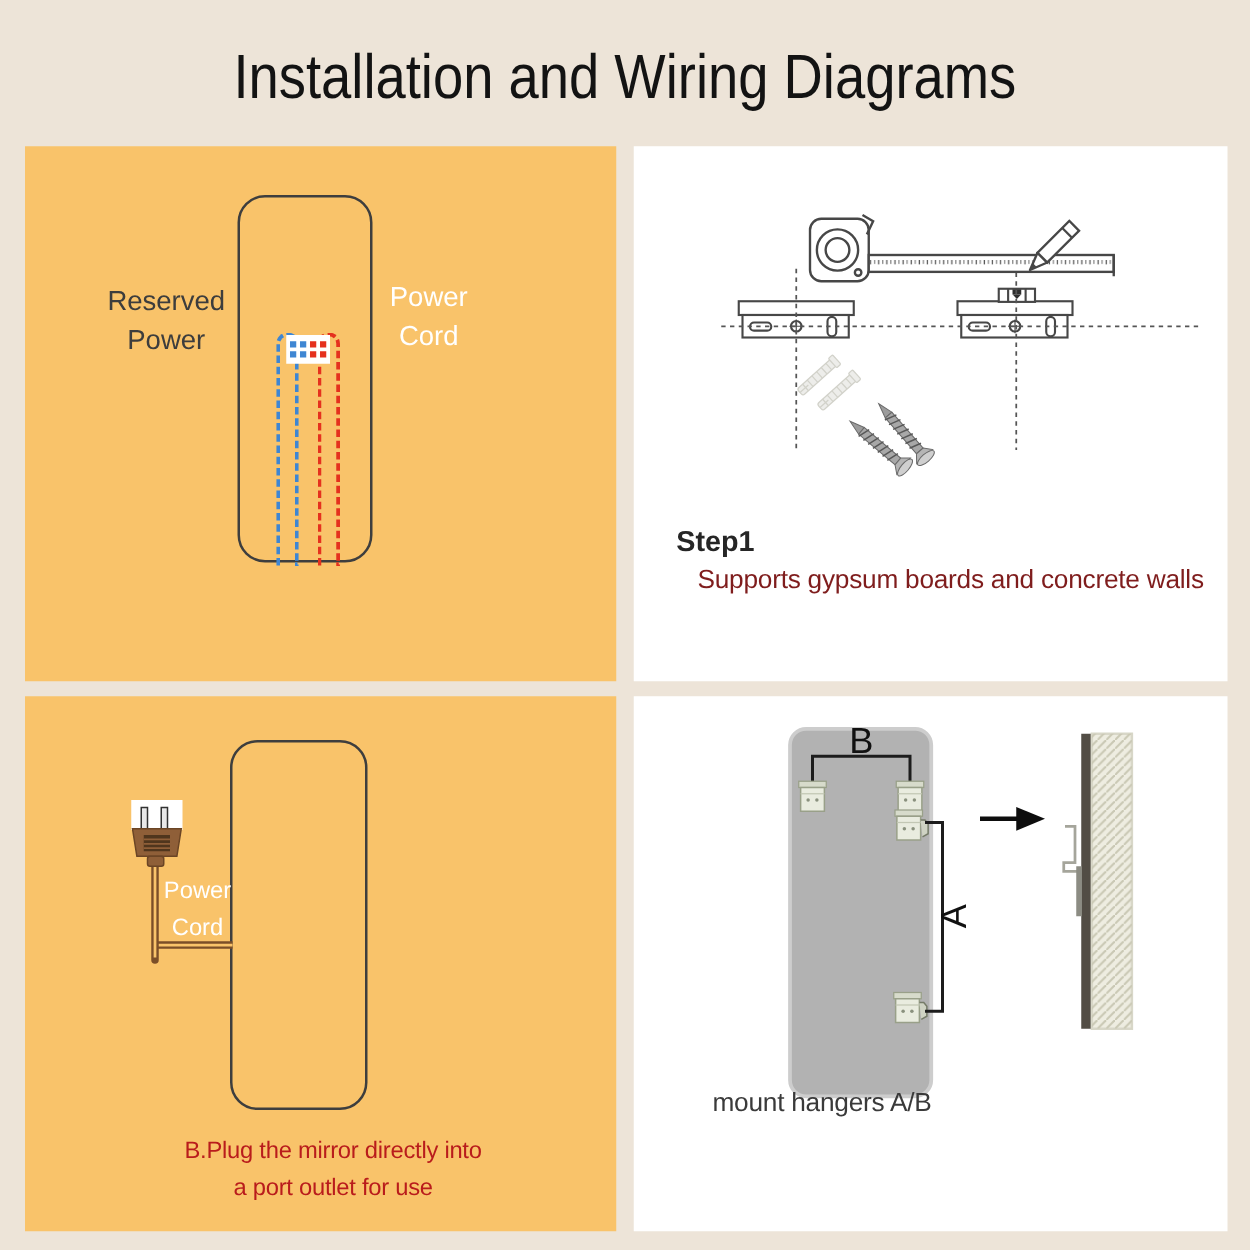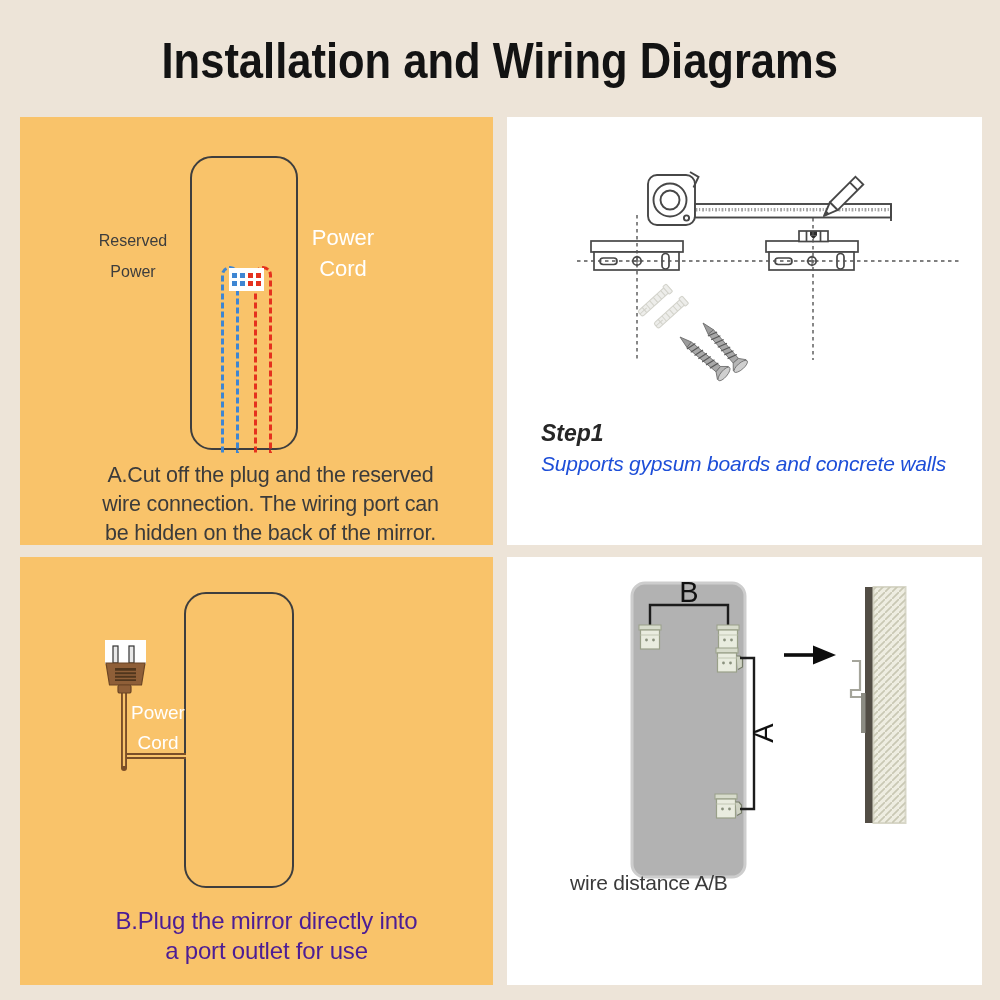--- a/index.html
+++ b/index.html
@@ -5,63 +5,63 @@
   html,body{margin:0;padding:0;}
   body{
     width:1000px;height:1000px;position:relative;
     background:#EDE4D8;
     font-family:"Liberation Sans", sans-serif;
     overflow:hidden;
   }
   .title{
     position:absolute;top:28px;left:0;width:1000px;height:70px;
     text-align:center;line-height:66px;
-    font-size:50px;font-weight:700;color:#131313;
+    font-size:50px;font-weight:400;color:#131313;
   }
   .title .inner{display:inline-block;transform:scaleX(0.87);transform-origin:center;letter-spacing:0px;}
 
   .panel{position:absolute;overflow:hidden;}
   #panelA{left:20px;top:117px;width:473px;height:428px;background:#F9C36A;}
-  #panelB{left:507px;top:117px;width:475px;height:428px;background:#FFFFFF;font-style:italic;}
+  #panelB{left:507px;top:117px;width:475px;height:428px;background:#FFFFFF;}
   #panelC{left:20px;top:557px;width:473px;height:428px;background:#F9C36A;}
   #panelD{left:507px;top:557px;width:475px;height:428px;background:#FFFFFF;}
 
   
   .mirrorA{position:absolute;left:170px;top:39px;width:104px;height:290px;
     border:2px solid #3E3E3E;border-radius:22px;}
   .loop{position:absolute;width:12px;height:184px;top:149px;border-radius:9px 9px 0 0;}
   .loop.blue{left:201px;border:3px dashed #3E86D3;border-bottom:none;}
   .loop.red{left:234px;border:3px dashed #E5311E;border-bottom:none;}
   .port{position:absolute;left:209px;top:151px;width:35px;height:23px;background:#fff;
     display:grid;grid-template-columns:repeat(4,5px);grid-template-rows:repeat(2,5px);
     gap:3px 3px;justify-content:center;align-content:center;}
   .port i{display:block;width:5px;height:5px;}
   .port i.b{background:#3E86D3}.port i.r{background:#E5311E}
   .labelA-left{position:absolute;left:38px;top:108px;width:150px;text-align:center;
-    font-size:16px;color:#3D3D3D;line-height:31px;}
+    font-size:22px;color:#3D3D3D;line-height:31px;}
   .labelA-right{position:absolute;left:248px;top:105px;width:150px;text-align:center;
     font-size:22px;color:#FFFFFF;line-height:31px;}
   .captionA{position:absolute;left:0;top:344px;width:100%;text-align:center;
     font-size:21.5px;color:#3B3B3B;line-height:29px;letter-spacing:-0.2px;transform:translateX(14px);}
 
   
   .stepText{position:absolute;font-size:21px;color:#3A3A3A;line-height:29.5px;letter-spacing:-0.2px;}
   #step1Text{left:34px;top:303px;}
   #step2Text{left:63px;top:311px;}
   .stepText .head{font-weight:700;font-size:23px;color:#262626;line-height:27px;margin-bottom:2px;letter-spacing:0;}
-  .stepText .red{color:#1d4ed8;}
+  .stepText .red{color:#7f1d1d;margin-left:17px;}
 
   
   .mirrorC{position:absolute;left:164px;top:35px;width:106px;height:292px;
     border:2px solid #3E3E3E;border-radius:22px;}
   .plugSvg{position:absolute;left:80px;top:80px;}
   .labelC{position:absolute;left:106px;top:141px;width:64px;text-align:center;
     font-size:19px;color:#FFFFFF;line-height:30px;}
   .captionC{position:absolute;left:0;top:349px;width:100%;text-align:center;
-    font-size:24px;color:#4c1d95;line-height:30px;letter-spacing:-0.2px;transform:translateX(10px);}
+    font-size:19px;color:#b91c1c;line-height:30px;letter-spacing:-0.2px;transform:translateX(10px);}
 
   
   .diag{position:absolute;left:0;top:0;}
   .dash{stroke:#555;stroke-width:1.4;stroke-dasharray:3.5 3.5;fill:none;}
   .outl{fill:#fff;stroke:#474747;stroke-width:1.7;}
   .outl2{fill:#fff;stroke:#474747;stroke-width:1.9;}
   .dimline{stroke:#1C1C1C;stroke-width:2.4;fill:none;}
   .dimtext{font-family:"Liberation Sans",sans-serif;font-size:29px;fill:#111;}
 </style>
 </head>
@@ -86,25 +86,20 @@
       <i class="r"></i>
   </div>
   <div class="labelA-left">
     <span style="display:block">Reserved</span>
     <span style="display:block">Power</span>
   </div>
   <div class="labelA-right">
     <span style="display:block">Power</span>
     <span style="display:block">Cord</span>
   </div>
-  <div class="captionA">
-    <span style="display:block">A.Cut off the plug and the reserved</span>
-    <span style="display:block">wire connection. The wiring port can</span>
-    <span style="display:block">be hidden on the back of the mirror.</span>
-  </div>
 </div>
 
 <div class="panel" id="panelB">
   <svg class="diag" width="475" height="428" viewBox="0 0 475 428">
     <defs>
       <pattern id="ticks" width="6.5" height="13" patternUnits="userSpaceOnUse">
         <path d="M1,0 V5" stroke="#555" stroke-width="1"></path>
         <path d="M4.2,0 V3.2" stroke="#6a6a6a" stroke-width="0.8"></path>
       </pattern>
     </defs>
@@ -284,15 +279,15 @@
       <rect x="366.5" y="30" width="32" height="236" fill="#EEEDE1" stroke="#D8D7C8" stroke-width="2"></rect>
       <rect x="366.5" y="30" width="32" height="236" fill="url(#hatch)"></rect>
     </g>
     <g>
       <path d="M345,104 h8 v29 h-9 v7 h14" fill="none" stroke="#A5A59B" stroke-width="2.2"></path>
       <rect x="354" y="136" width="4.5" height="40" fill="#8C8C83"></rect>
     </g>
   </svg>
 
   <div class="stepText" id="step2Text">
-    <div>wire distance A/B</div>
+    <div>mount hangers A/B</div>
   </div>
 </div>
 
 </body></html>

